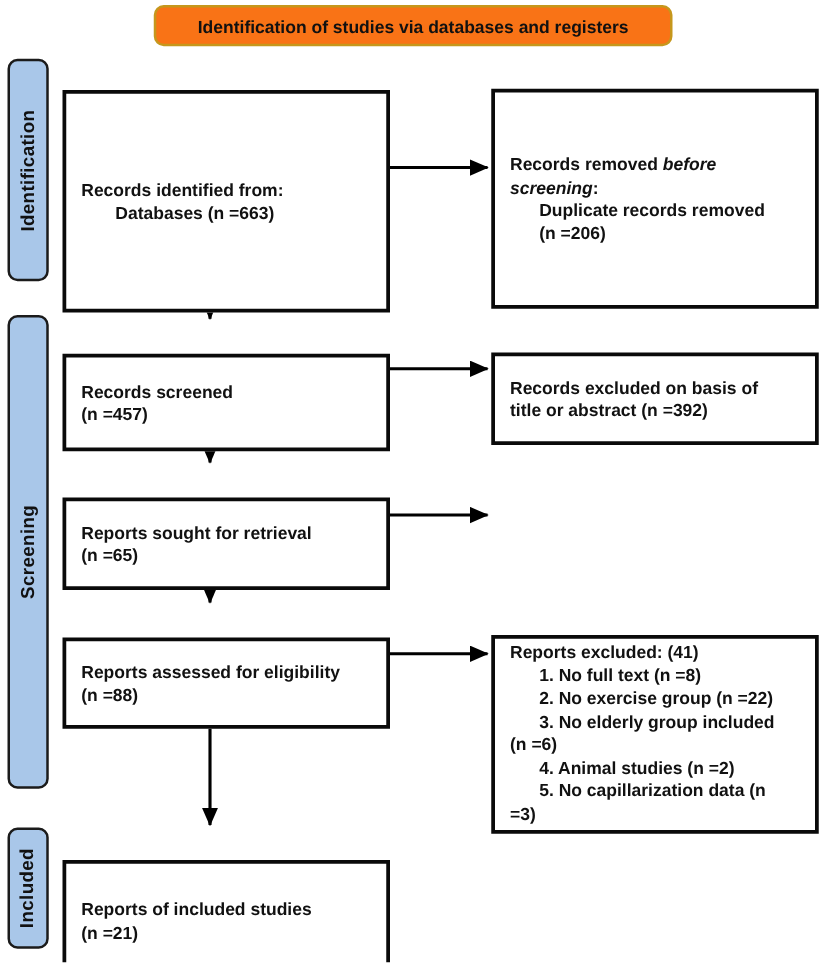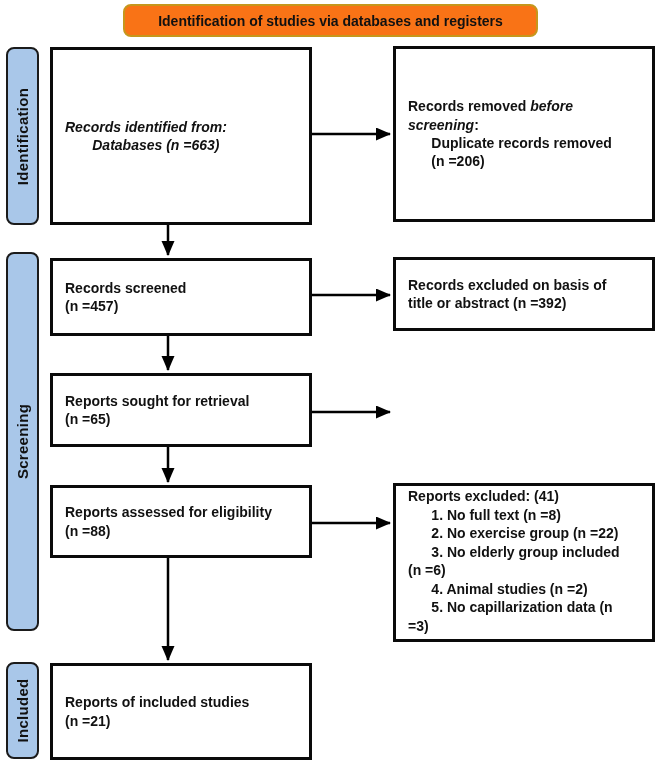--- a/index.html
+++ b/index.html
@@ -54,32 +54,33 @@
     letter-spacing: 0.3px;
   }
   .flow-box {
     position: absolute;
     background: #ffffff;
     border: 3px solid #0a0a0a;
     box-sizing: border-box;
     display: flex;
     align-items: center;
     z-index: 2;
+    margin-top: 25px;
   }
   .flow-box.top-align { align-items: flex-end; }
   .box-text {
     white-space: pre-wrap;
     font-weight: bold;
     font-size: 14px;
     line-height: 1.32;
     padding: 4px 8px 4px 12px;
   }
   .box-text i { font-style: italic; }
   
-  #box-identified   { left: 50px;  top: 47px;  width: 262px; height: 178px; font-style: italic; }
+  #box-identified   { left: 50px;  top: 47px;  width: 262px; height: 178px; }
   #box-removed      { left: 393px; top: 46px;  width: 262px; height: 176px; }
   #box-screened     { left: 50px;  top: 258px; width: 262px; height: 78px; }
   #box-excluded-ta  { left: 393px; top: 257px; width: 262px; height: 74px; }
   #box-sought       { left: 50px;  top: 373px; width: 262px; height: 74px; }
   #box-notretrieved { left: 393px; top: 375px; width: 262px; height: 72px; }
   #box-assessed     { left: 50px;  top: 485px; width: 262px; height: 73px; }
   #box-excluded-el  { left: 393px; top: 483px; width: 262px; height: 159px; }
   #box-included     { left: 50px;  top: 663px; width: 262px; height: 97px; }
   #side-identification { top: 47px;  height: 178px; }
   #side-screening      { top: 252px; height: 379px; }

